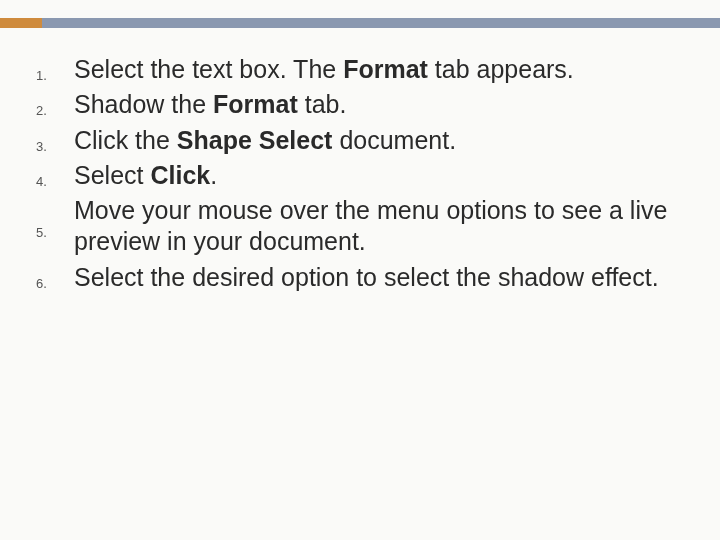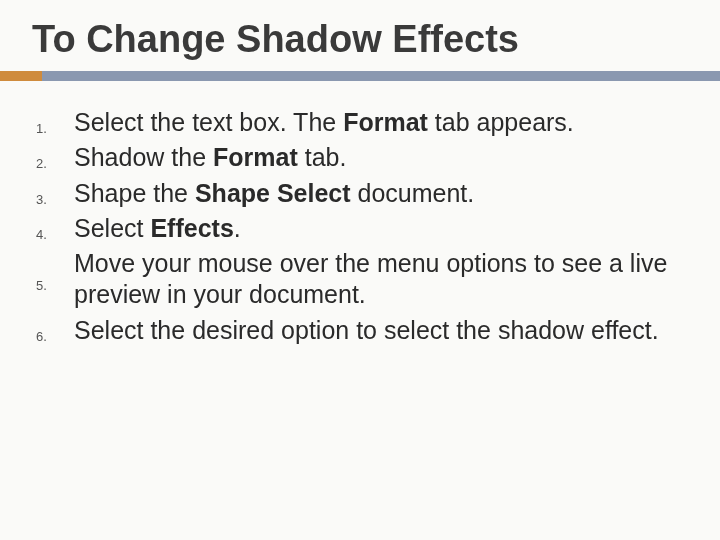--- a/index.html
+++ b/index.html
@@ -61,45 +61,44 @@
     font-size: 25px;
     line-height: 1.25;
     color: #2a2a2a;
   }
   .step-text b { font-weight: bold; }
 </style>
 </head>
 <body>
 
 <div class="slide">
-  <div class="title">To Change Shadow Effects</div>
   <div class="underline-bar">
     <div class="underline-accent"></div>
     <div class="underline-main"></div>
   </div>
   <div class="content">
     <ol class="steps">
       <li>
         <span class="step-text">
           <span>Select the text box. The </span><b>Format</b><span> tab appears.</span>
         </span>
       </li>
       <li>
         <span class="step-text">
           <span>Shadow the </span><b>Format</b><span> tab.</span>
         </span>
       </li>
       <li>
         <span class="step-text">
-          <span>Shape the </span><b>Shape Select</b><span> document.</span>
+          <span>Click the </span><b>Shape Select</b><span> document.</span>
         </span>
       </li>
       <li>
         <span class="step-text">
-          <span>Select </span><b>Effects</b><span>.</span>
+          <span>Select </span><b>Click</b><span>.</span>
         </span>
       </li>
       <li>
         <span class="step-text">
           <span>Move your mouse over the menu options to see a live preview in your document.</span><b></b><span></span>
         </span>
       </li>
       <li>
         <span class="step-text">
           <span>Select the desired option to select the shadow effect.</span><b></b><span></span>

